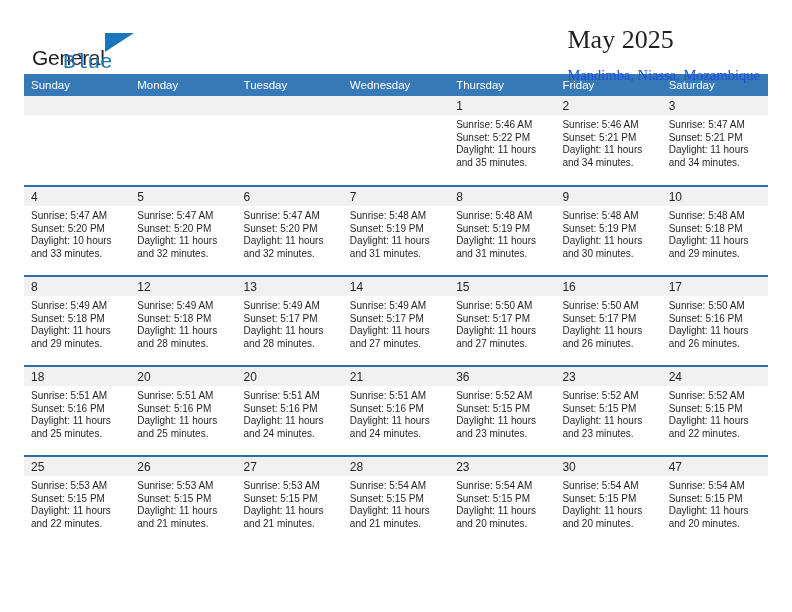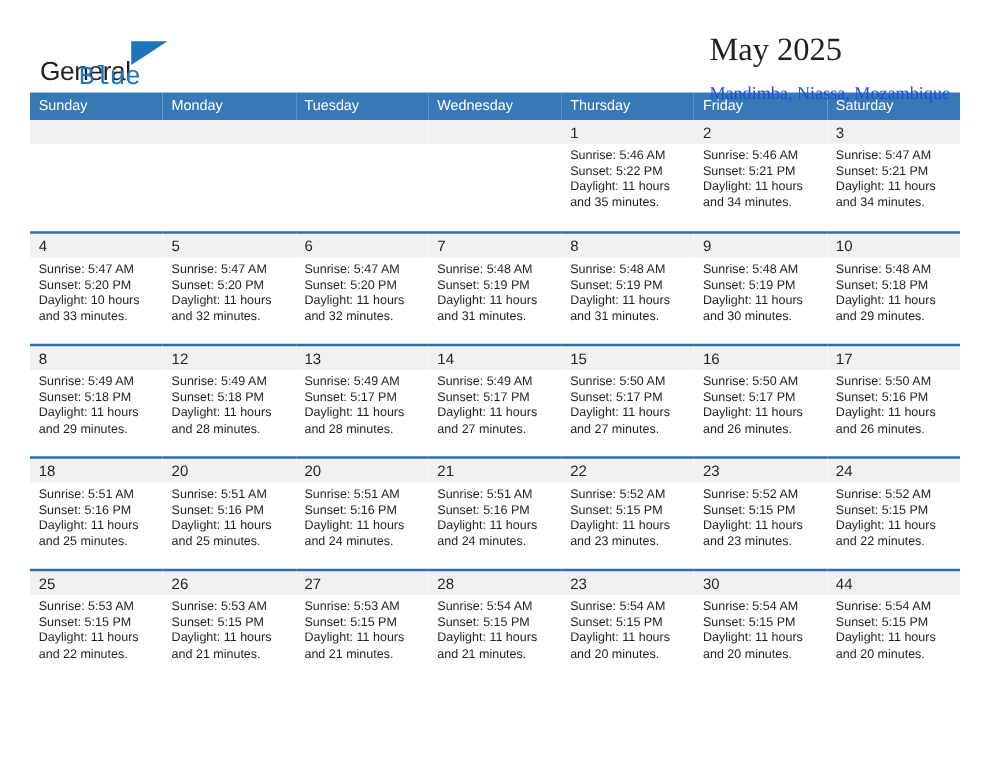--- a/index.html
+++ b/index.html
@@ -356,21 +356,21 @@
           </td>
           <td>
             <div class="daynum">21</div>
             <div class="cell-body">
               <div>Sunrise: 5:51 AM</div>
               <div>Sunset: 5:16 PM</div>
               <div class="daylight">Daylight: 11 hours and 24 minutes.</div>
             </div>
           </td>
           <td>
-            <div class="daynum">22</div>
+            <div class="daynum">36</div>
             <div class="cell-body">
               <div>Sunrise: 5:52 AM</div>
               <div>Sunset: 5:15 PM</div>
               <div class="daylight">Daylight: 11 hours and 23 minutes.</div>
             </div>
           </td>
           <td>
             <div class="daynum">23</div>
             <div class="cell-body">
               <div>Sunrise: 5:52 AM</div>
@@ -430,21 +430,21 @@
           </td>
           <td>
             <div class="daynum">30</div>
             <div class="cell-body">
               <div>Sunrise: 5:54 AM</div>
               <div>Sunset: 5:15 PM</div>
               <div class="daylight">Daylight: 11 hours and 20 minutes.</div>
             </div>
           </td>
           <td>
-            <div class="daynum">44</div>
+            <div class="daynum">47</div>
             <div class="cell-body">
               <div>Sunrise: 5:54 AM</div>
               <div>Sunset: 5:15 PM</div>
               <div class="daylight">Daylight: 11 hours and 20 minutes.</div>
             </div>
           </td>
         </tr>
       </tbody>
   </table>
 

